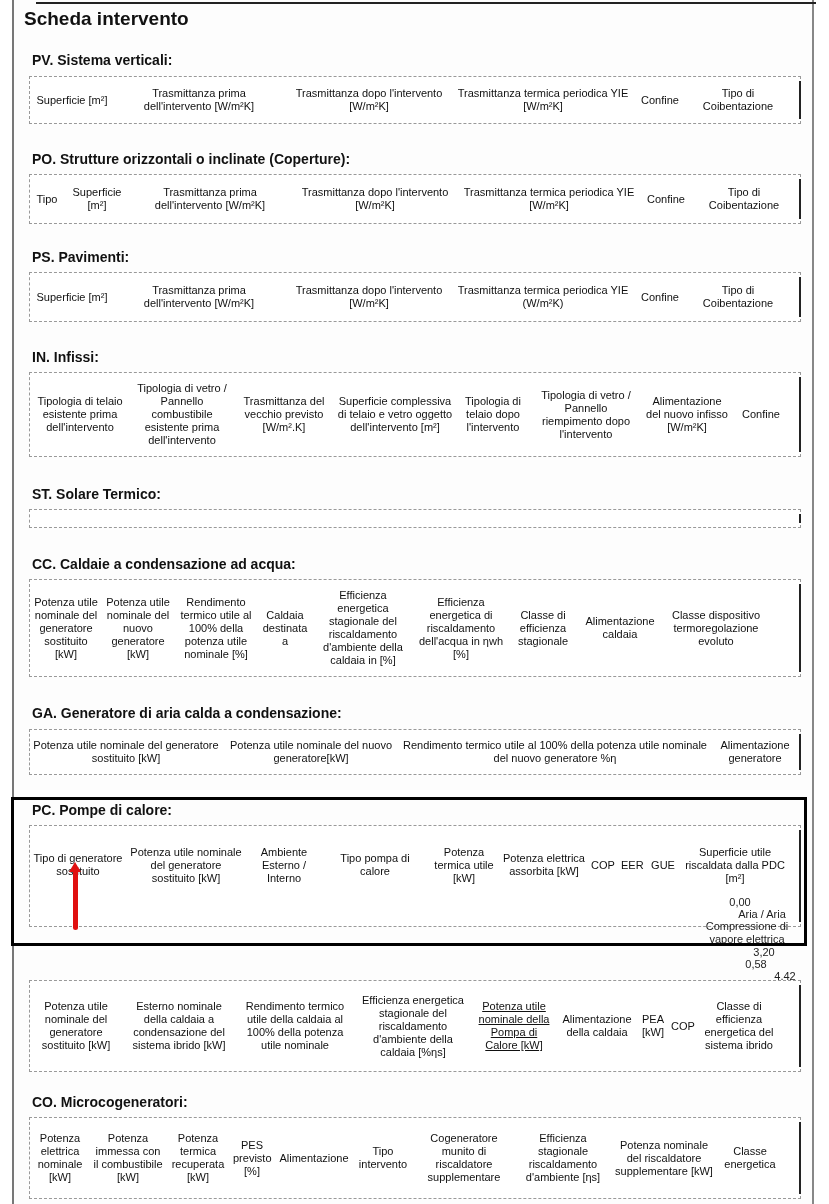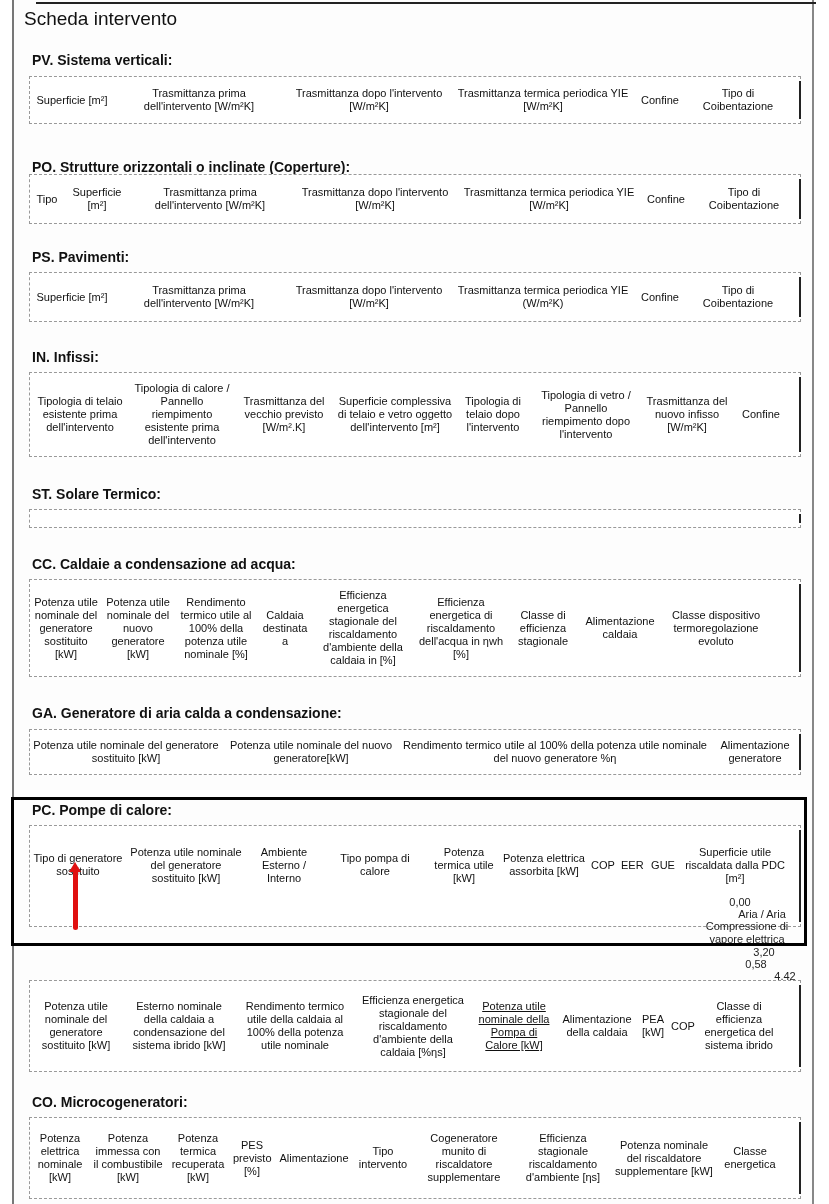--- a/index.html
+++ b/index.html
@@ -3,21 +3,21 @@
 <meta charset="utf-8">
 <style>
   * { box-sizing: border-box; margin: 0; padding: 0; }
   html, body { width: 829px; height: 1204px; background: #ffffff; overflow: hidden; }
   body { font-family: "Liberation Sans", sans-serif; color: #111; position: relative; }
 
   .page { position: absolute; left: 12px; top: 0; width: 802px; height: 1204px;
           border-left: 2px solid #777; border-right: 2px solid #888; background: #fdfdfd; }
   .page-topline { position: absolute; left: 22px; top: 2px; width: 780px; height: 2px; background: #222; }
 
-  .doc-title { position: absolute; left: 10px; top: 8px; font-size: 19px; font-weight: normal; color: #111; letter-spacing: 0; }
+  .doc-title { position: absolute; left: 10px; top: 8px; font-size: 19px; font-weight: bold; color: #111; letter-spacing: 0; }
 
   .section-title { position: absolute; left: 18px; font-size: 14px; font-weight: bold; color: #111; }
 
   .box { position: absolute; left: 15px; width: 772px; border: 1px dashed #999; background: #fff; }
   .box::after { content: ""; position: absolute; right: -1px; top: 4px; bottom: 4px; width: 2px; background: #222; }
 
   .row { display: flex; align-items: center; height: 100%; }
   .cell { font-size: 11px; text-align: center; line-height: 13px; color: #111; padding: 0 3px; }
 
   .val-row { display: flex; align-items: flex-end; flex-direction: column; }
@@ -40,21 +40,21 @@
     <div class="row">
       <div class="cell" style="width:84px;">Superficie [m²]</div>
       <div class="cell" style="width:170px;">Trasmittanza prima dell'intervento [W/m²K]</div>
       <div class="cell" style="width:170px;">Trasmittanza dopo l'intervento [W/m²K]</div>
       <div class="cell" style="width:178px;">Trasmittanza termica periodica YIE [W/m²K]</div>
       <div class="cell" style="width:56px;">Confine</div>
       <div class="cell" style="width:100px;">Tipo di Coibentazione</div>
     </div>
   </div>
 
-  <div class="section-title" style="top:159px;">PO. Strutture orizzontali o inclinate (Coperture):</div>
+  <div class="section-title" style="top:151px;">PO. Strutture orizzontali o inclinate (Coperture):</div>
   <div class="box" style="top:174px;height:50px;">
     <div class="row">
       <div class="cell" style="width:34px;">Tipo</div>
       <div class="cell" style="width:66px;">Superficie [m²]</div>
       <div class="cell" style="width:160px;">Trasmittanza prima dell'intervento [W/m²K]</div>
       <div class="cell" style="width:170px;">Trasmittanza dopo l'intervento [W/m²K]</div>
       <div class="cell" style="width:178px;">Trasmittanza termica periodica YIE [W/m²K]</div>
       <div class="cell" style="width:56px;">Confine</div>
       <div class="cell" style="width:100px;">Tipo di Coibentazione</div>
     </div>
@@ -69,26 +69,26 @@
       <div class="cell" style="width:178px;">Trasmittanza termica periodica YIE (W/m²K)</div>
       <div class="cell" style="width:56px;">Confine</div>
       <div class="cell" style="width:100px;">Tipo di Coibentazione</div>
     </div>
   </div>
 
   <div class="section-title" style="top:349px;">IN. Infissi:</div>
   <div class="box" style="top:372px;height:85px;">
     <div class="row">
       <div class="cell" style="width:100px;">Tipologia di telaio esistente prima dell'intervento</div>
-      <div class="cell" style="width:104px;">Tipologia di calore / Pannello riempimento esistente prima dell'intervento</div>
+      <div class="cell" style="width:104px;">Tipologia di vetro / Pannello combustibile esistente prima dell'intervento</div>
       <div class="cell" style="width:100px;">Trasmittanza del vecchio previsto [W/m².K]</div>
       <div class="cell" style="width:122px;">Superficie complessiva di telaio e vetro oggetto dell'intervento [m²]</div>
       <div class="cell" style="width:74px;">Tipologia di telaio dopo l'intervento</div>
       <div class="cell" style="width:112px;">Tipologia di vetro / Pannello riempimento dopo l'intervento</div>
-      <div class="cell" style="width:90px;">Trasmittanza del nuovo infisso [W/m²K]</div>
+      <div class="cell" style="width:90px;">Alimentazione del nuovo infisso [W/m²K]</div>
       <div class="cell" style="width:58px;">Confine</div>
     </div>
   </div>
 
   <div class="section-title" style="top:486px;">ST. Solare Termico:</div>
   <div class="box" style="top:509px;height:19px;"></div>
 
   <div class="section-title" style="top:556px;">CC. Caldaie a condensazione ad acqua:</div>
   <div class="box" style="top:579px;height:98px;">
     <div class="row">

